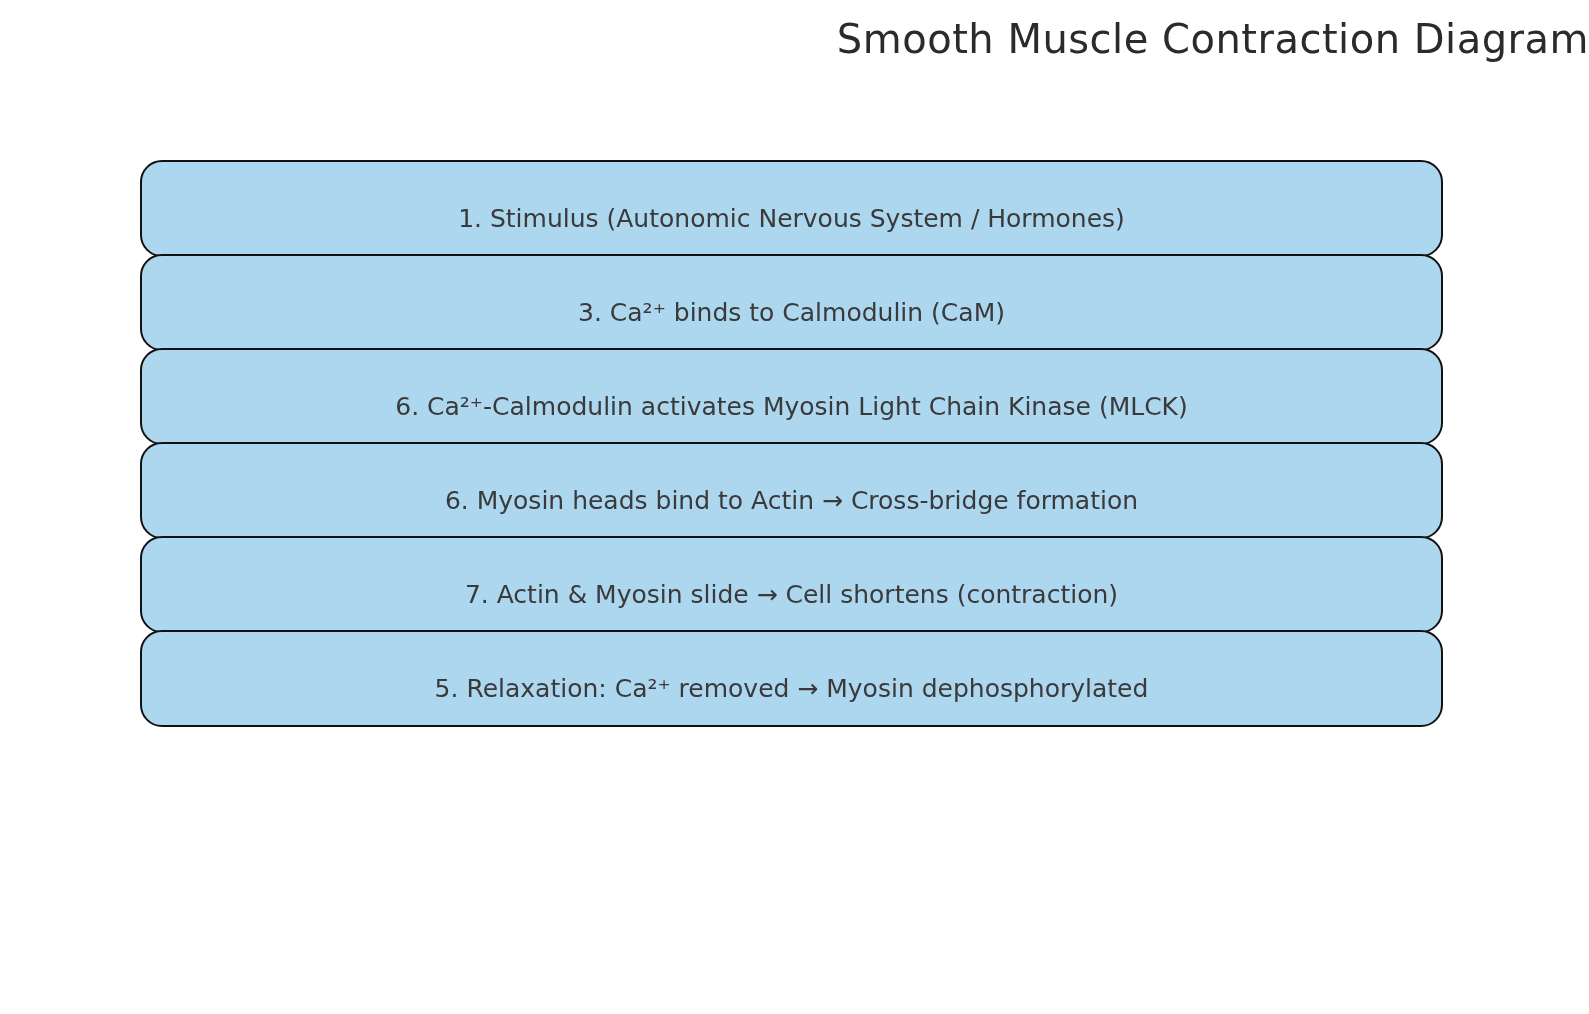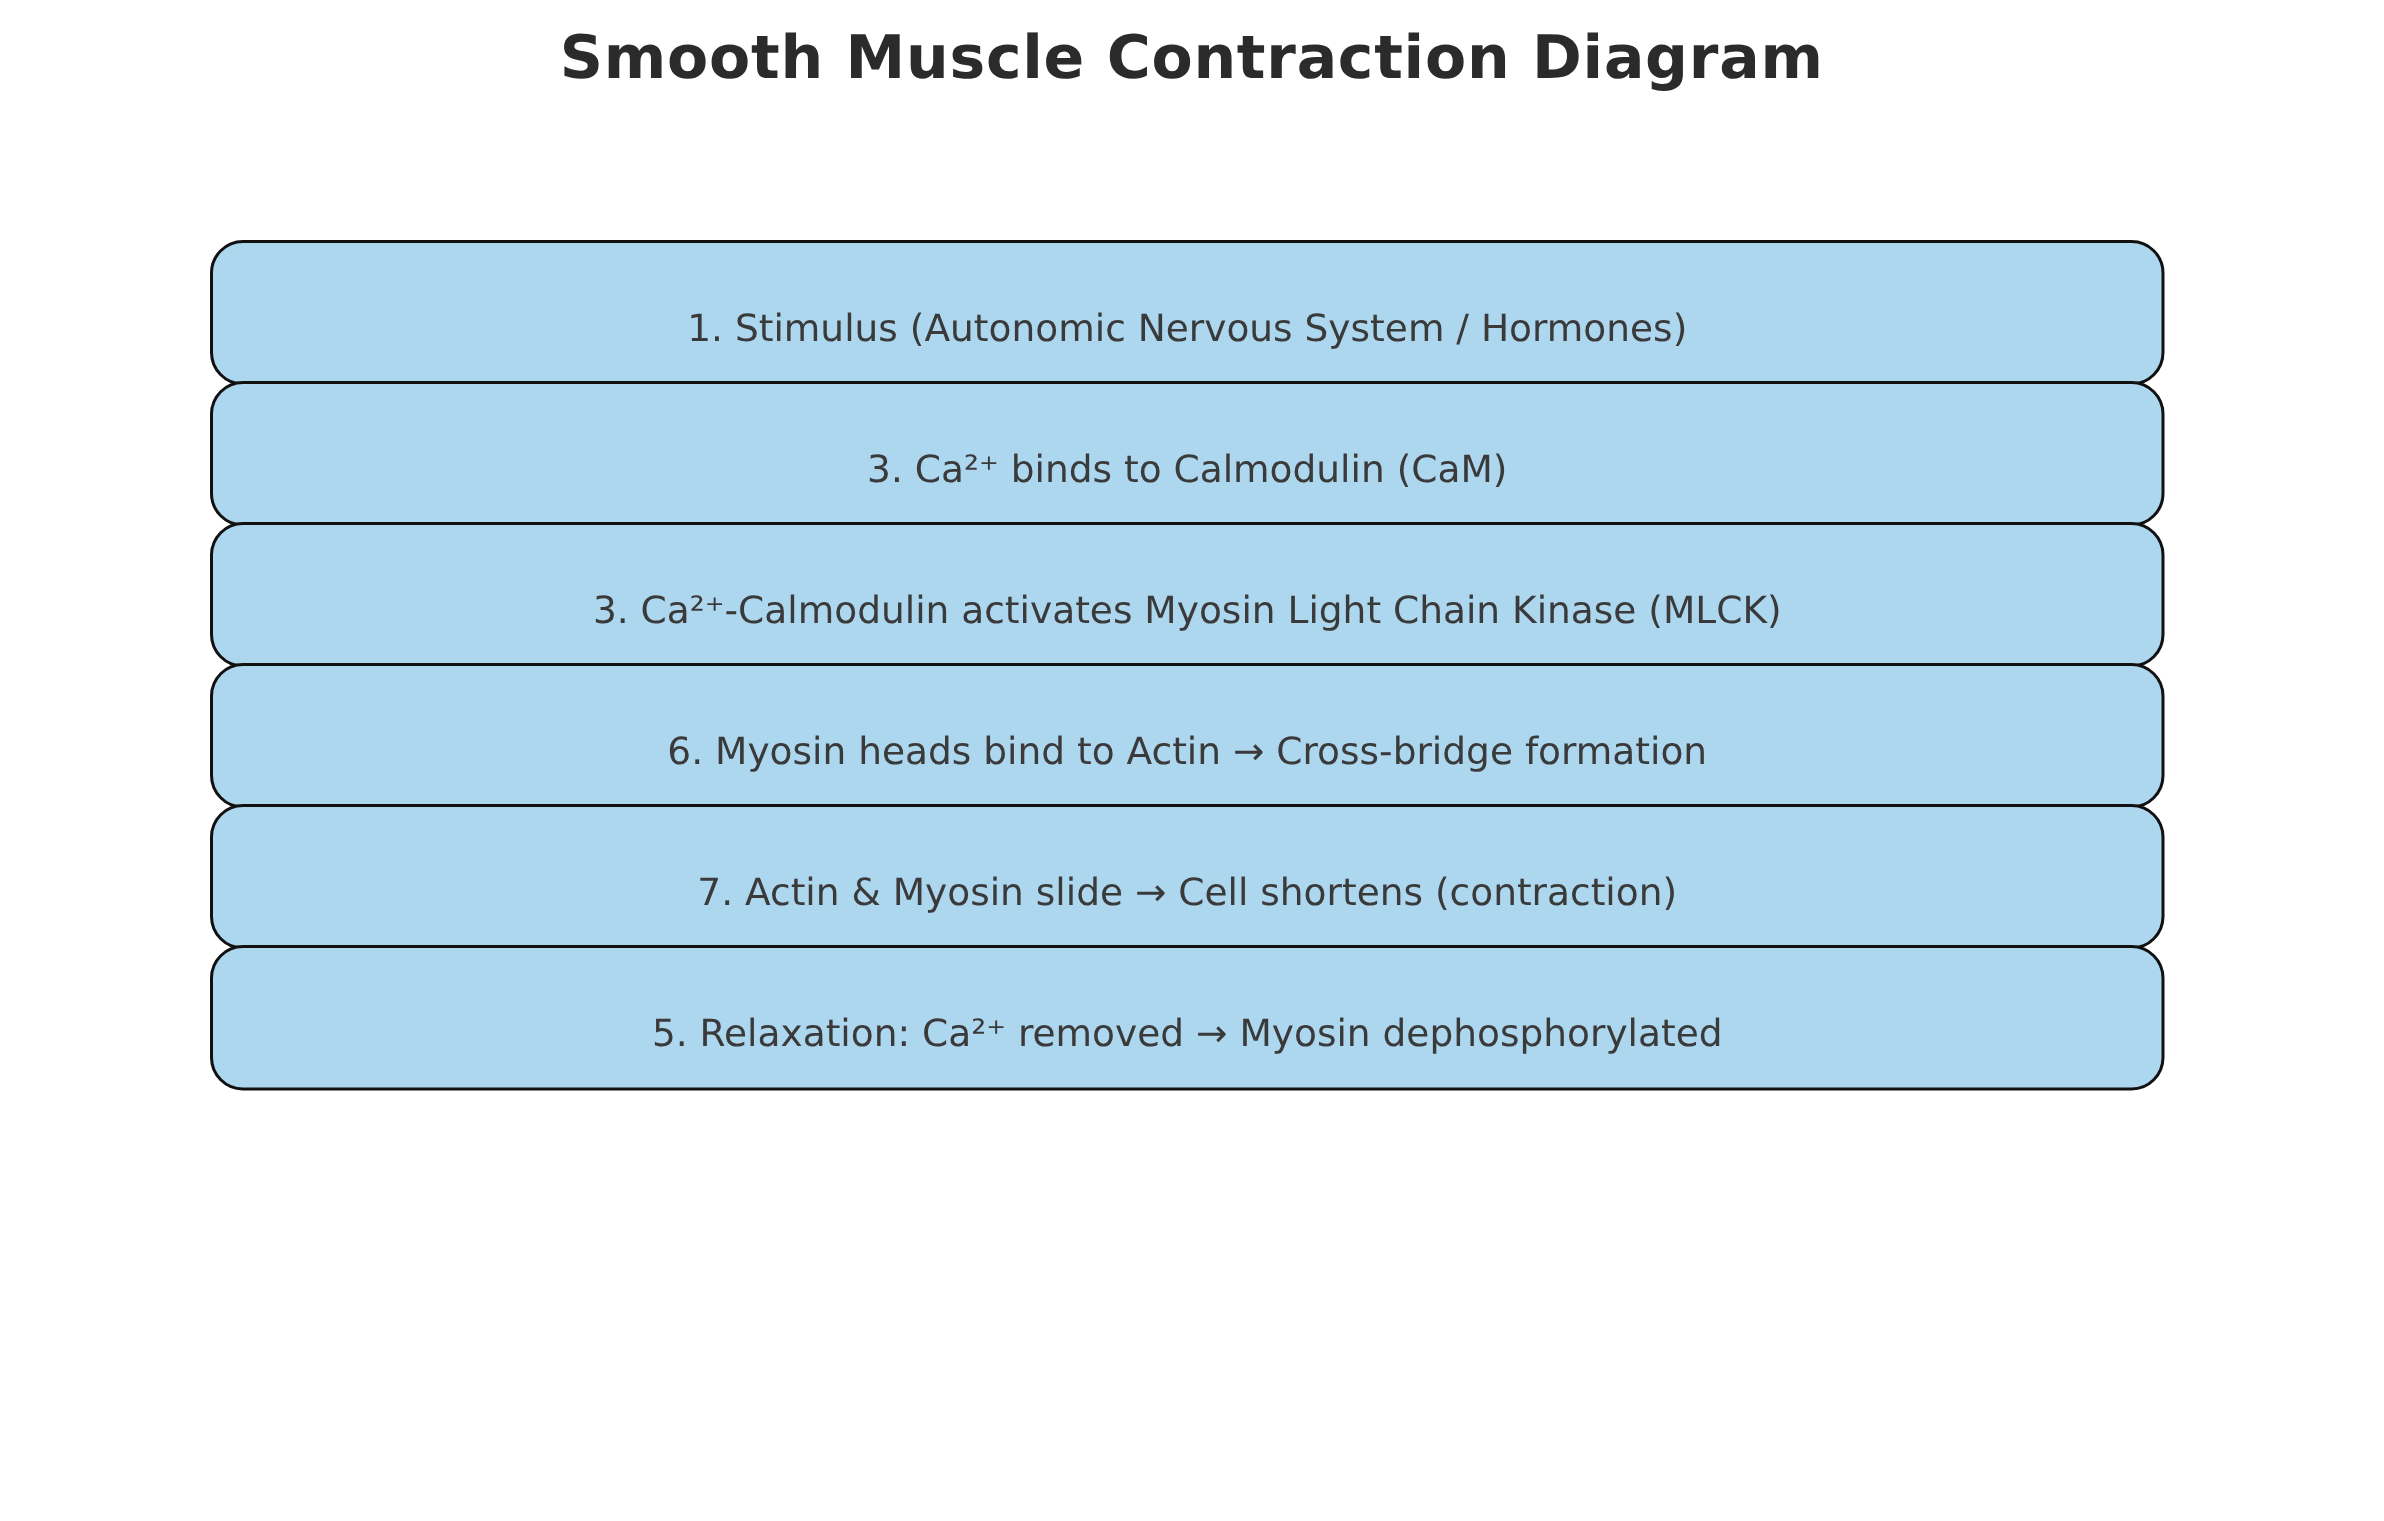--- a/index.html
+++ b/index.html
@@ -10,23 +10,23 @@
     width: 1589px;
     height: 1014px;
     background: var(--bg, #ffffff);
     font-family: "DejaVu Sans", sans-serif;
     overflow: hidden;
     position: relative;
   }
   .title {
     margin: 0;
     padding-top: 16px;
-    text-align: center;
+    text-align: right;
     font-size: 40px;
-    font-weight: bold;
+    font-weight: normal;
     color: var(--title-text, #2b2b2b);
     letter-spacing: 0.5px;
   }
   .stack {
     position: absolute;
     left: 140px;
     top: 160px;
     width: 1303px;
   }
   .step-box {
@@ -48,17 +48,17 @@
   }
 </style>
 </head>
 <body>
 
 <h1 class="title">Smooth Muscle Contraction Diagram</h1>
 
 <div class="stack">
   <div class="step-box">1. Stimulus (Autonomic Nervous System / Hormones)</div>
   <div class="step-box">3. Ca²⁺ binds to Calmodulin (CaM)</div>
-  <div class="step-box">3. Ca²⁺-Calmodulin activates Myosin Light Chain Kinase (MLCK)</div>
+  <div class="step-box">6. Ca²⁺-Calmodulin activates Myosin Light Chain Kinase (MLCK)</div>
   <div class="step-box">6. Myosin heads bind to Actin → Cross-bridge formation</div>
   <div class="step-box">7. Actin &amp; Myosin slide → Cell shortens (contraction)</div>
   <div class="step-box">5. Relaxation: Ca²⁺ removed → Myosin dephosphorylated</div>
 </div>
 
 </body></html>

